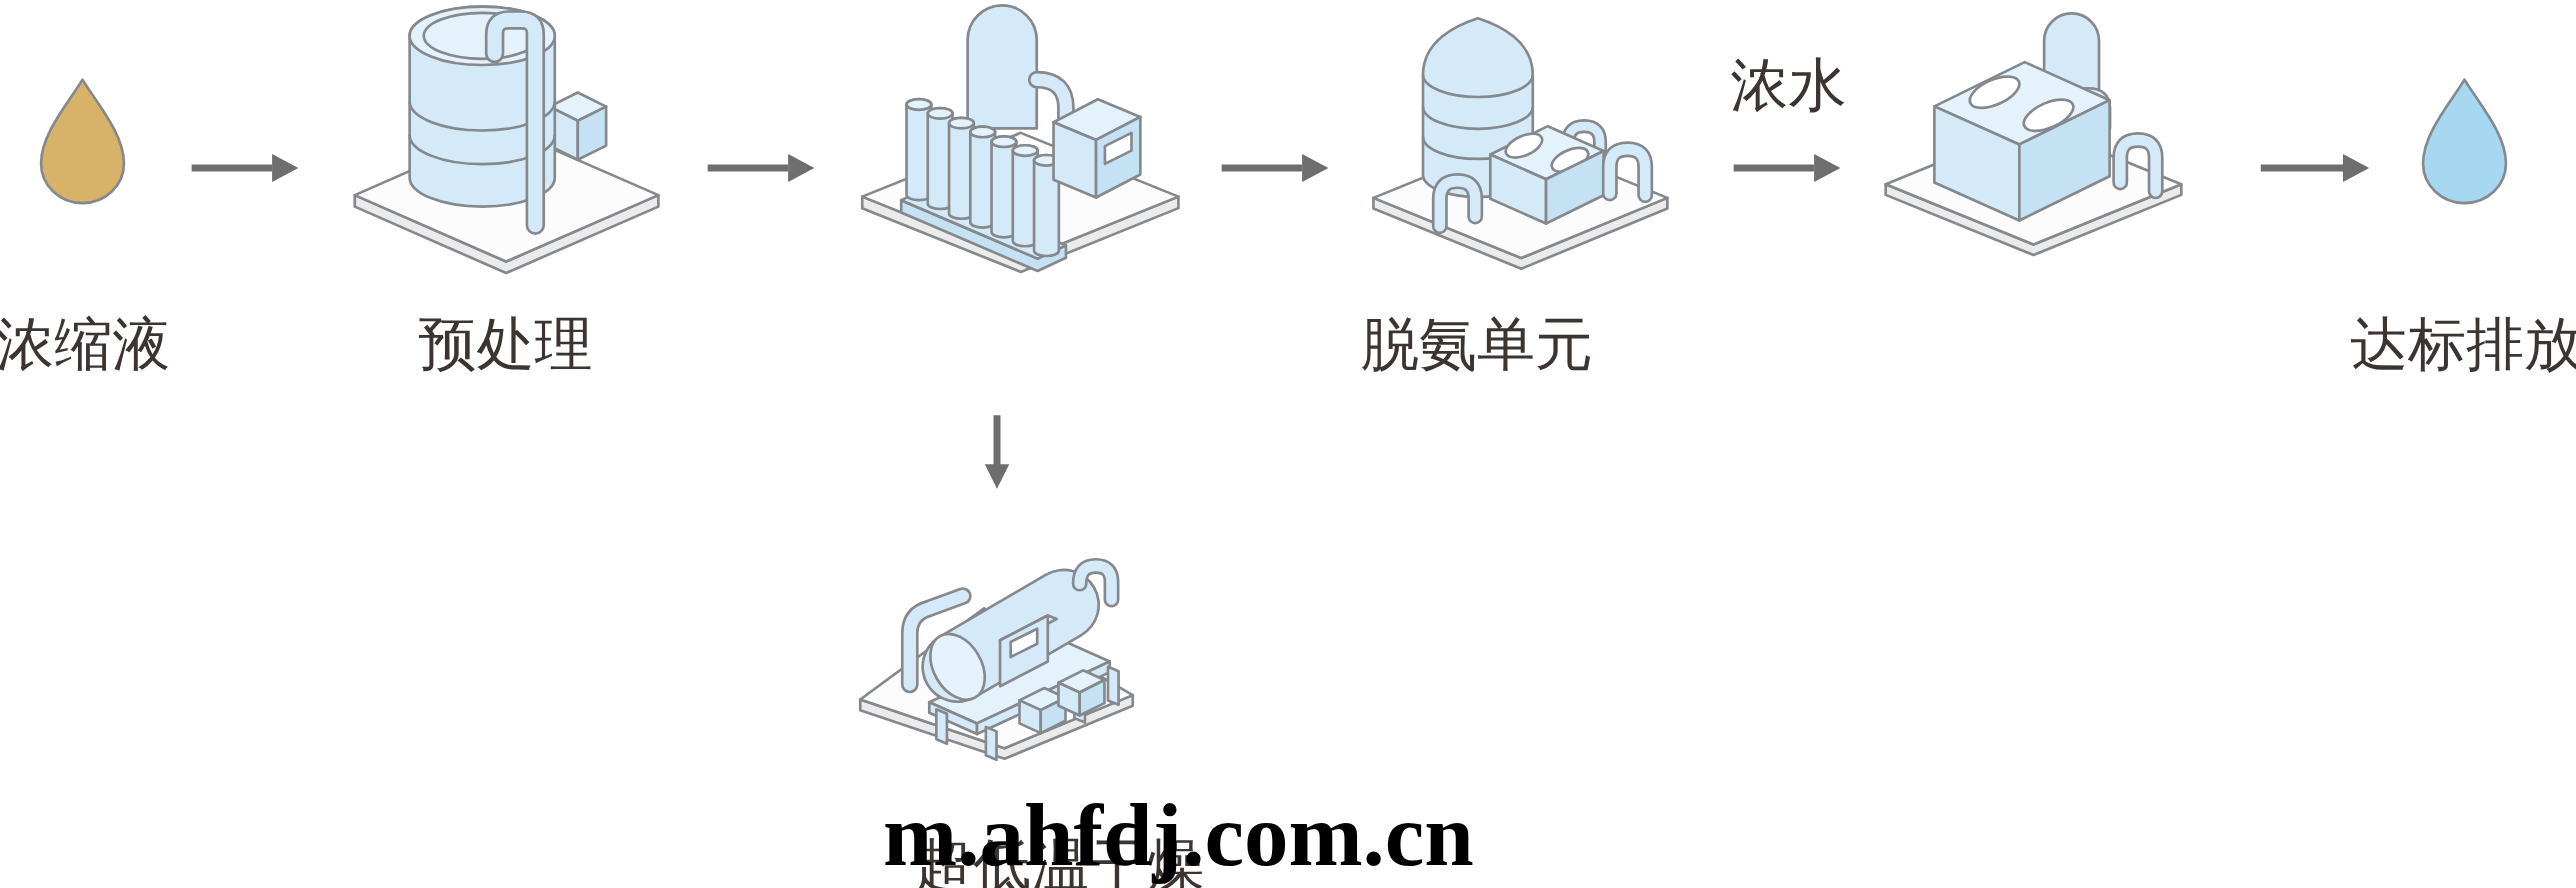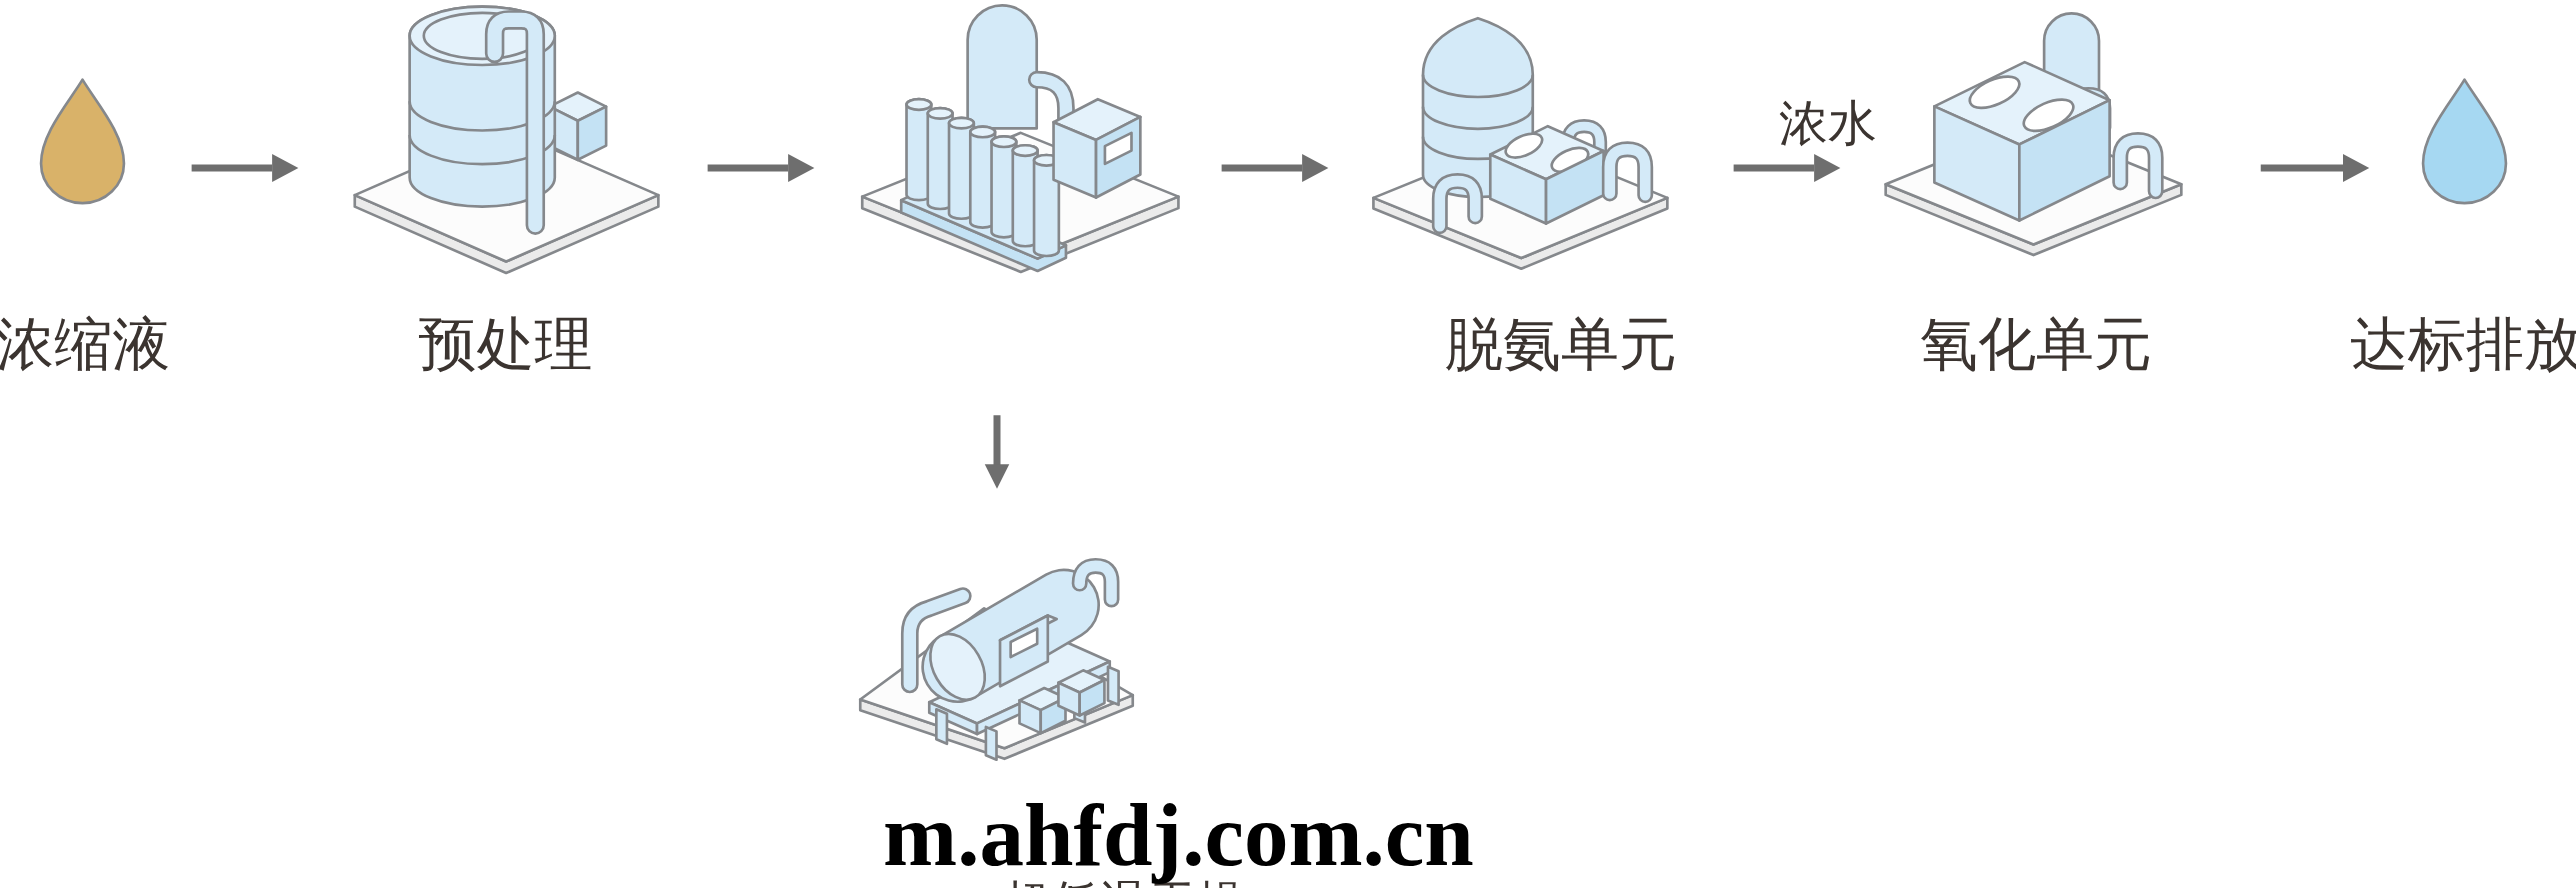--- a/index.html
+++ b/index.html
@@ -6,22 +6,22 @@
   .canvas{
     position:relative;width:2576px;height:889px;background:#fff;
     overflow:hidden;font-family:"Liberation Sans","DejaVu Sans",sans-serif;
   }
   .abs{position:absolute}
   .stage-label{
     position:absolute;top:308px;height:76px;font-size:58px;line-height:71px;
     color:var(--label-text);text-align:center;white-space:nowrap;
   }
   .flow-label{
-    position:absolute;font-size:49px;line-height:67px;color:var(--label-text);
-    text-align:right;white-space:nowrap;margin-top:39px;
+    position:absolute;font-size:58px;line-height:67px;color:var(--label-text);
+    text-align:center;white-space:nowrap;
   }
   .watermark{
     position:absolute;left:883px;top:791px;font-family:Liberation Serif, serif;
     font-weight:bold;font-size:89px;line-height:89px;letter-spacing:0;
     color:var(--watermark-text);white-space:nowrap;
   }
   
   .ln{stroke:var(--equipment-stroke);stroke-width:3;stroke-linejoin:round}
   .f-eq{fill:var(--equipment-fill)}
   .f-eql{fill:var(--equipment-fill-light)}
@@ -183,22 +183,21 @@
     <path class="f-eq ln" d="M168 128 L222 100 L222 152 L168 180 Z"></path>
     <path class="f-w ln" d="M180 130 L210 115 L210 132 L180 147 Z"></path>
     <path class="pipe-o" stroke-width="20" d="M66 178 L66 120 Q66 98 88 92 L126 78"></path>
     <path class="pipe-i" stroke-width="14" d="M66 178 L66 120 Q66 98 88 92 L126 78"></path>
     <path class="pipe-o" stroke-width="18" d="M258 64 Q258 44 276 44 Q294 44 294 62 L294 82"></path>
     <path class="pipe-i" stroke-width="12" d="M258 64 Q258 44 276 44 Q294 44 294 62 L294 82"></path>
   </svg>
 
   <div class="stage-label" style="left:-5.3px;width:177px">浓缩液</div>
   <div class="stage-label" style="left:417px;width:177px">预处理</div>
-  <div class="stage-label" style="left:1428px;width:266px">脱氨单元</div>
-  <div class="stage-label" style="left:1903px;width:266px">氧化单元</div>
+  <div class="stage-label" style="left:1344px;width:266px">脱氨单元</div>
   <div class="stage-label" style="left:2333px;width:266px">达标排放</div>
 
   <div class="flow-label" style="left:874px;top:831px;width:372px">超低温干燥</div>
 
   <div class="watermark">m.ahfdj.com.cn</div>
 
 </div>
 
 
 </body></html>

